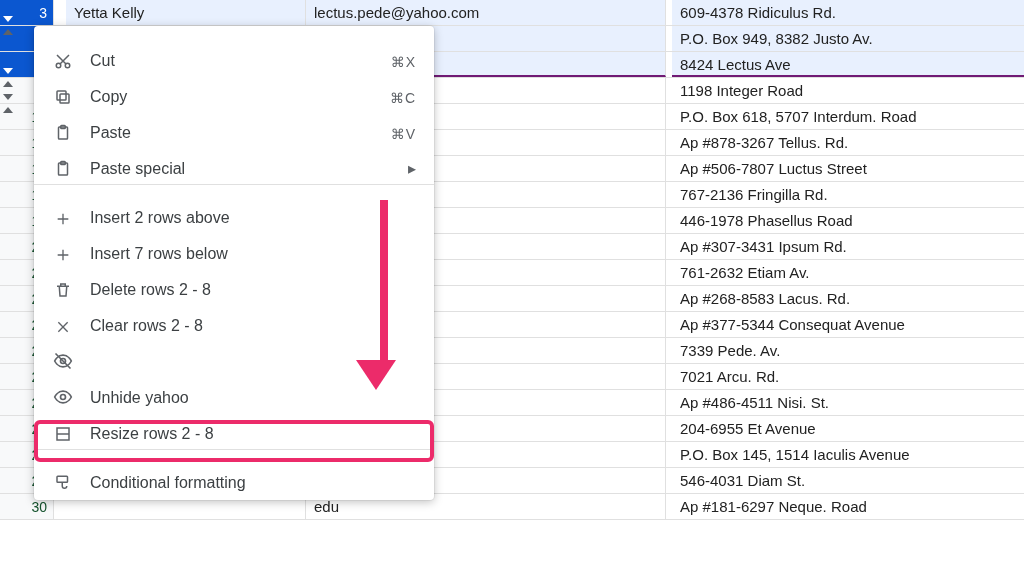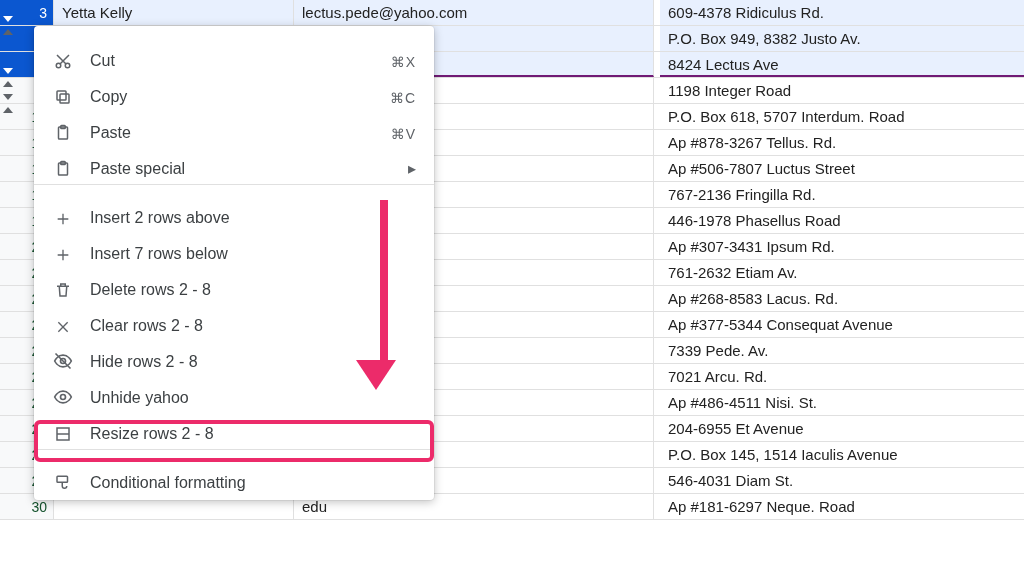--- a/index.html
+++ b/index.html
@@ -49,21 +49,21 @@
   }
   .rowhead .tri-up { border-bottom: 6px solid #5f6368; top: 3px; }
   .rowhead .tri-down { border-top: 6px solid #5f6368; bottom: 3px; }
   .rowhead.selected .tri-down { border-top-color: #fff; }
   .cell {
     padding: 4px 8px;
     border-right: 1px solid #e0e0e0;
     white-space: nowrap;
     overflow: hidden;
   }
-  .cA { width: 240px; min-width: 240px; }
+  .cA { width: 240px; min-width: 240px; margin-left: 12px; }
   .cB { width: 360px; min-width: 360px; }
   .cC { width: 370px; min-width: 370px; margin-left: 6px; }
   .row.sel .cell { background: #e8f0fe; }
   .row.sel2 .cell { background: #e8f0fe; }
   .row.focus .cell { border-bottom: 2px solid #701a75; }
 
   
   .menu {
     position: absolute;
     top: 26px;
@@ -325,21 +325,20 @@
     <span class="lbl">Clear rows 2 - 8</span>
   </div>
   <div class="mi">
     <span class="ic">
         <svg width="20" height="20" viewBox="0 0 24 24" fill="none" stroke="#5f6368" stroke-width="2">
           <path d="M2 12s3.5-7 10-7 10 7 10 7-3.5 7-10 7S2 12 2 12z"></path>
           <circle cx="12" cy="12" r="3"></circle>
           <path d="M3 3l18 18"></path>
         </svg>
       </span>
-    <span class="lbl">Hide rows 2 - 8</span>
   </div>
   <div class="mi">
     <span class="ic">
         <svg width="20" height="20" viewBox="0 0 24 24" fill="none" stroke="#5f6368" stroke-width="2">
           <path d="M2 12s3.5-7 10-7 10 7 10 7-3.5 7-10 7S2 12 2 12z"></path>
           <circle cx="12" cy="12" r="3"></circle>
         </svg>
       </span>
     <span class="lbl">Unhide yahoo</span>
   </div>

